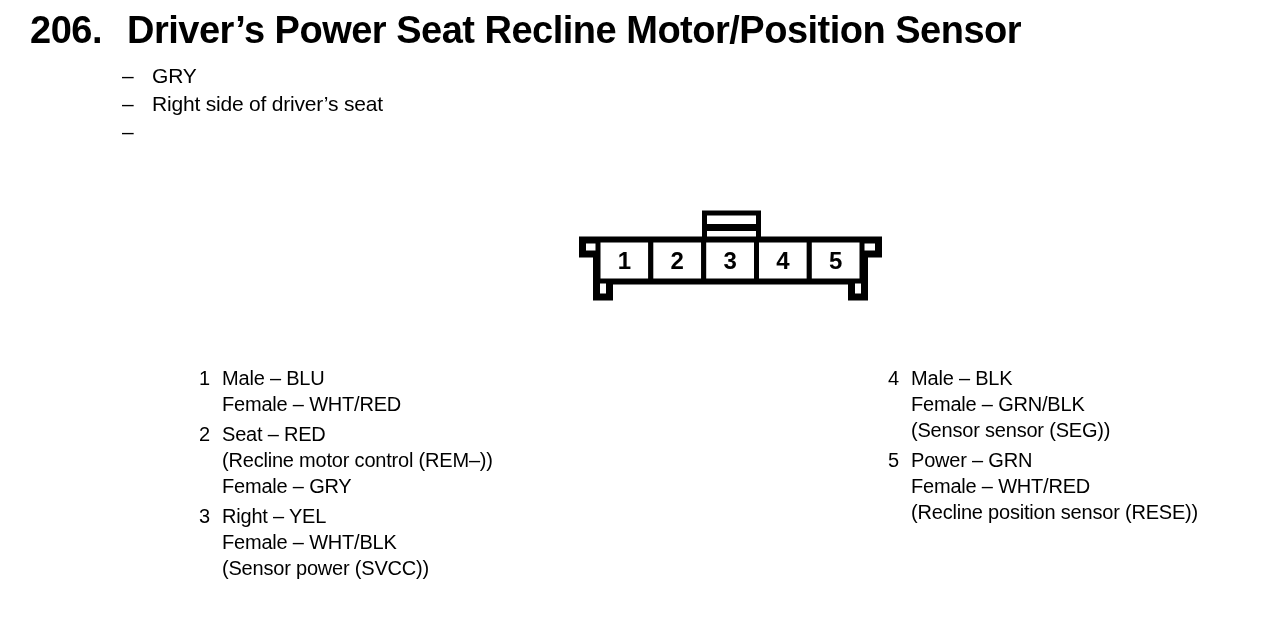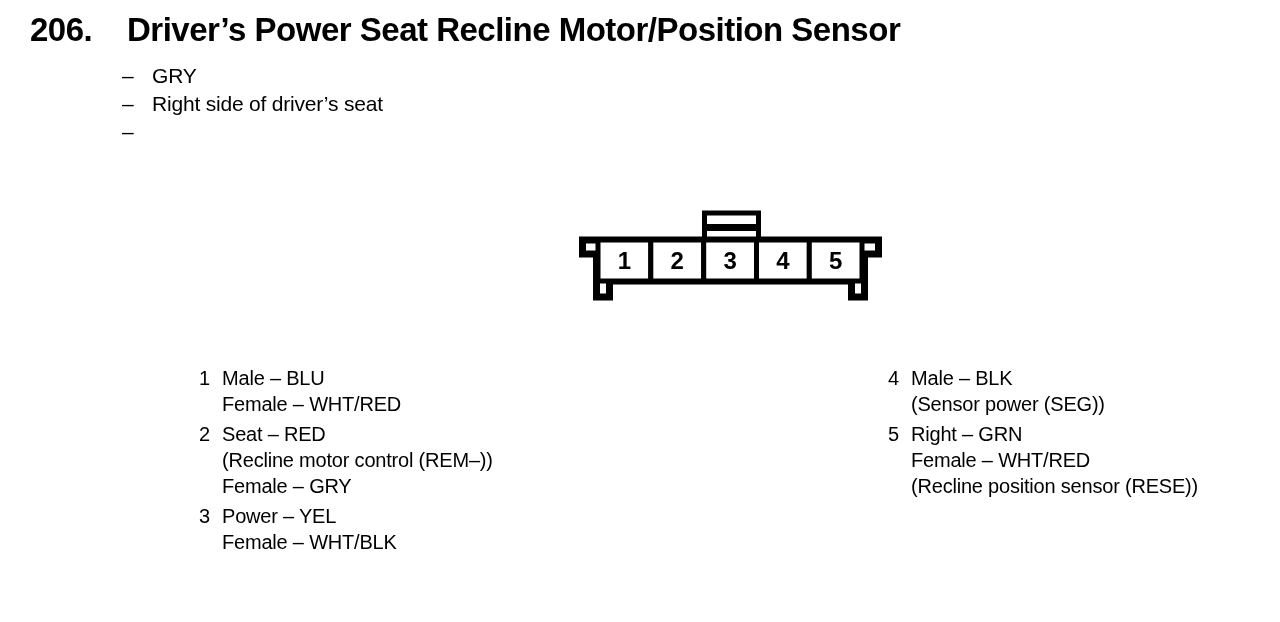--- a/index.html
+++ b/index.html
@@ -11,21 +11,21 @@
     font-family: "Liberation Sans", sans-serif;
     overflow: hidden;
   }
   .abs { position: absolute; }
 
   
   .title-row {
     left: 30px; top: 12px;
     display: flex;
     font-weight: bold;
-    font-size: 33px;
+    font-size: 38px;
     line-height: 36px;
     letter-spacing: -0.5px;
     white-space: nowrap;
   }
   .title-num { width: 97px; }
 
   
   .bullets {
     left: 122px; top: 62px;
     font-size: 21px;
@@ -112,35 +112,37 @@
     <div class="pin-num">2</div>
     <div>
       <div>Seat – RED</div>
       <div>(Recline motor control (REM–))</div>
       <div>Female – GRY</div>
     </div>
   </div>
   <div class="pin-item">
     <div class="pin-num">3</div>
     <div>
-      <div>Power – YEL</div>
+      <div>Right – YEL</div>
       <div>Female – WHT/BLK</div>
+      <div>(Sensor power (SVCC))</div>
     </div>
   </div>
 </div>
 
 <div class="abs pin-col pin-col-right">
   <div class="pin-item">
     <div class="pin-num">4</div>
     <div>
       <div>Male – BLK</div>
-      <div>(Sensor power (SEG))</div>
+      <div>Female – GRN/BLK</div>
+      <div>(Sensor sensor (SEG))</div>
     </div>
   </div>
   <div class="pin-item">
     <div class="pin-num">5</div>
     <div>
-      <div>Right – GRN</div>
+      <div>Power – GRN</div>
       <div>Female – WHT/RED</div>
       <div>(Recline position sensor (RESE))</div>
     </div>
   </div>
 </div>
 
 </body></html>

